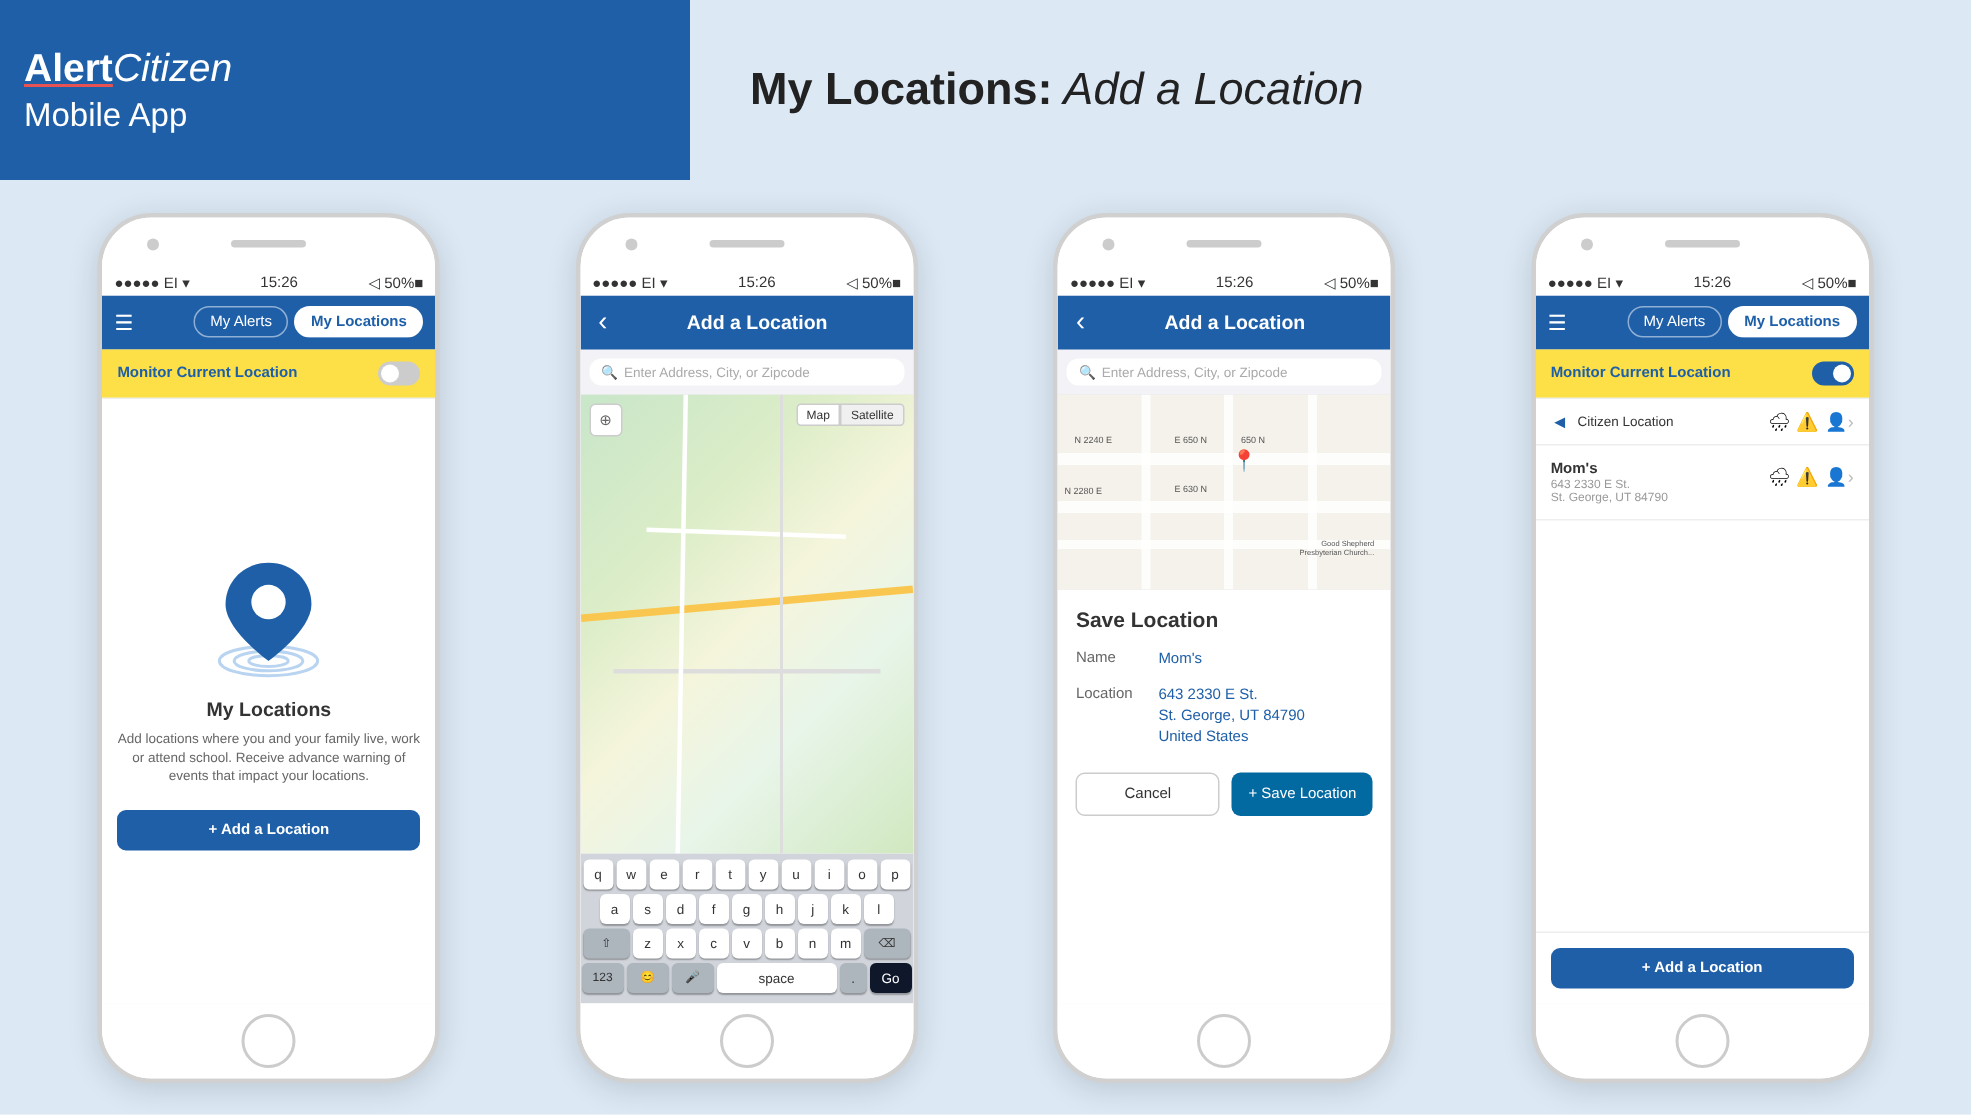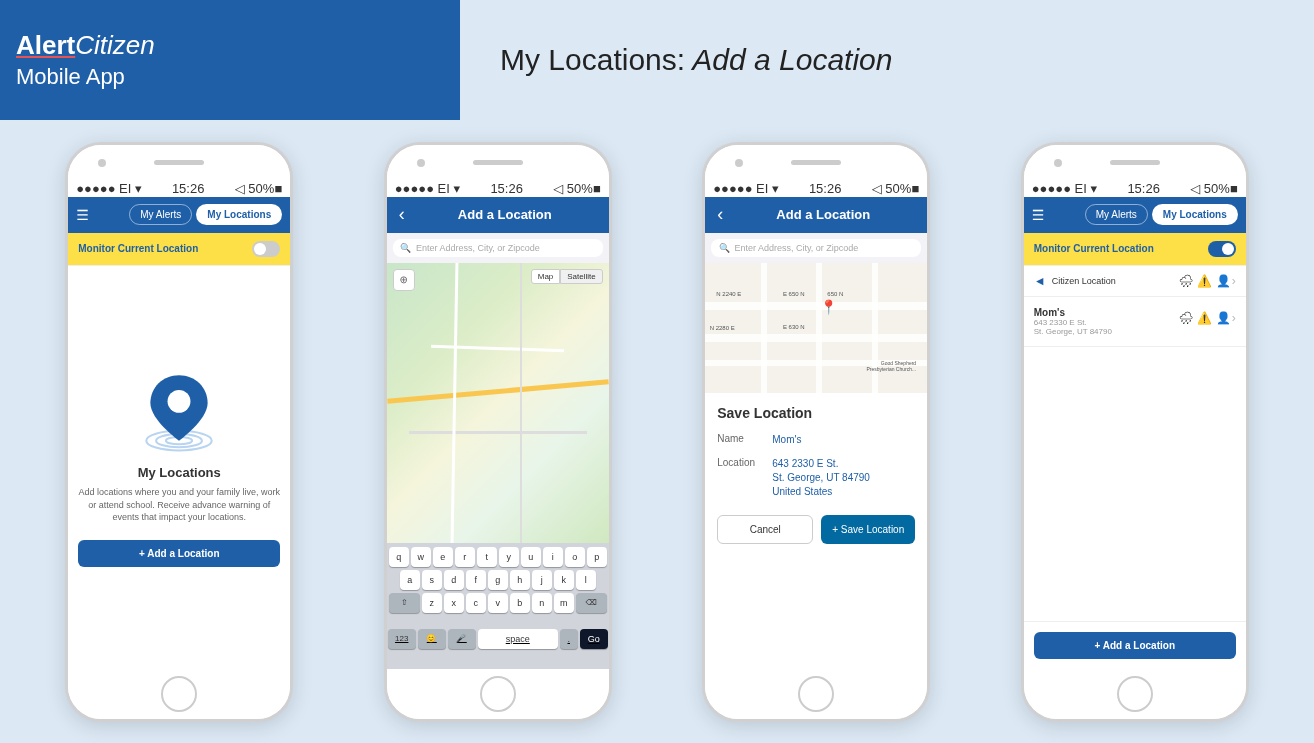--- a/index.html
+++ b/index.html
@@ -46,21 +46,21 @@
       flex: 1;
       background: #dce9f5;
       display: flex;
       align-items: center;
       padding: 20px 40px;
     }
     .page-title {
       font-size: 30px;
       color: #222;
     }
-    .page-title-bold { font-weight: 400; }
+    .page-title-bold { font-weight: 700; }
     .page-title-italic { font-style: italic; font-weight: 400; }
 
     
     .main {
       display: flex;
       flex: 1;
       background: #dce9f5;
     }
     .phones-container {
       display: flex;
@@ -108,21 +108,21 @@
       top: 50%;
       transform: translateY(-50%);
     }
     .phone-status-bar {
       background: white;
       height: 16px;
       display: flex;
       align-items: center;
       justify-content: space-between;
       padding: 0 8px;
-      font-size: 13px;
+      font-size: 10px;
       color: #333;
       flex-shrink: 0;
     }
     .status-left { display: flex; align-items: center; gap: 2px; }
     .status-right { display: flex; align-items: center; gap: 2px; }
     .phone-screen {
       flex: 1;
       display: flex;
       flex-direction: column;
       overflow: hidden;
@@ -387,22 +387,21 @@
       color: #333;
     }
     .kb-key.blue-go {
       background: #0f172a;
       color: white;
       font-size: 9px;
     }
     .kb-bottom-row {
       display: flex;
       gap: 2px;
-      margin: 16px 2px;
-      text-decoration: underline;
+      margin: 3px 2px;
     }
 
     
     .map-area-small {
       height: 130px;
       background: #e8e8e8;
       flex-shrink: 0;
       position: relative;
       overflow: hidden;
     }

